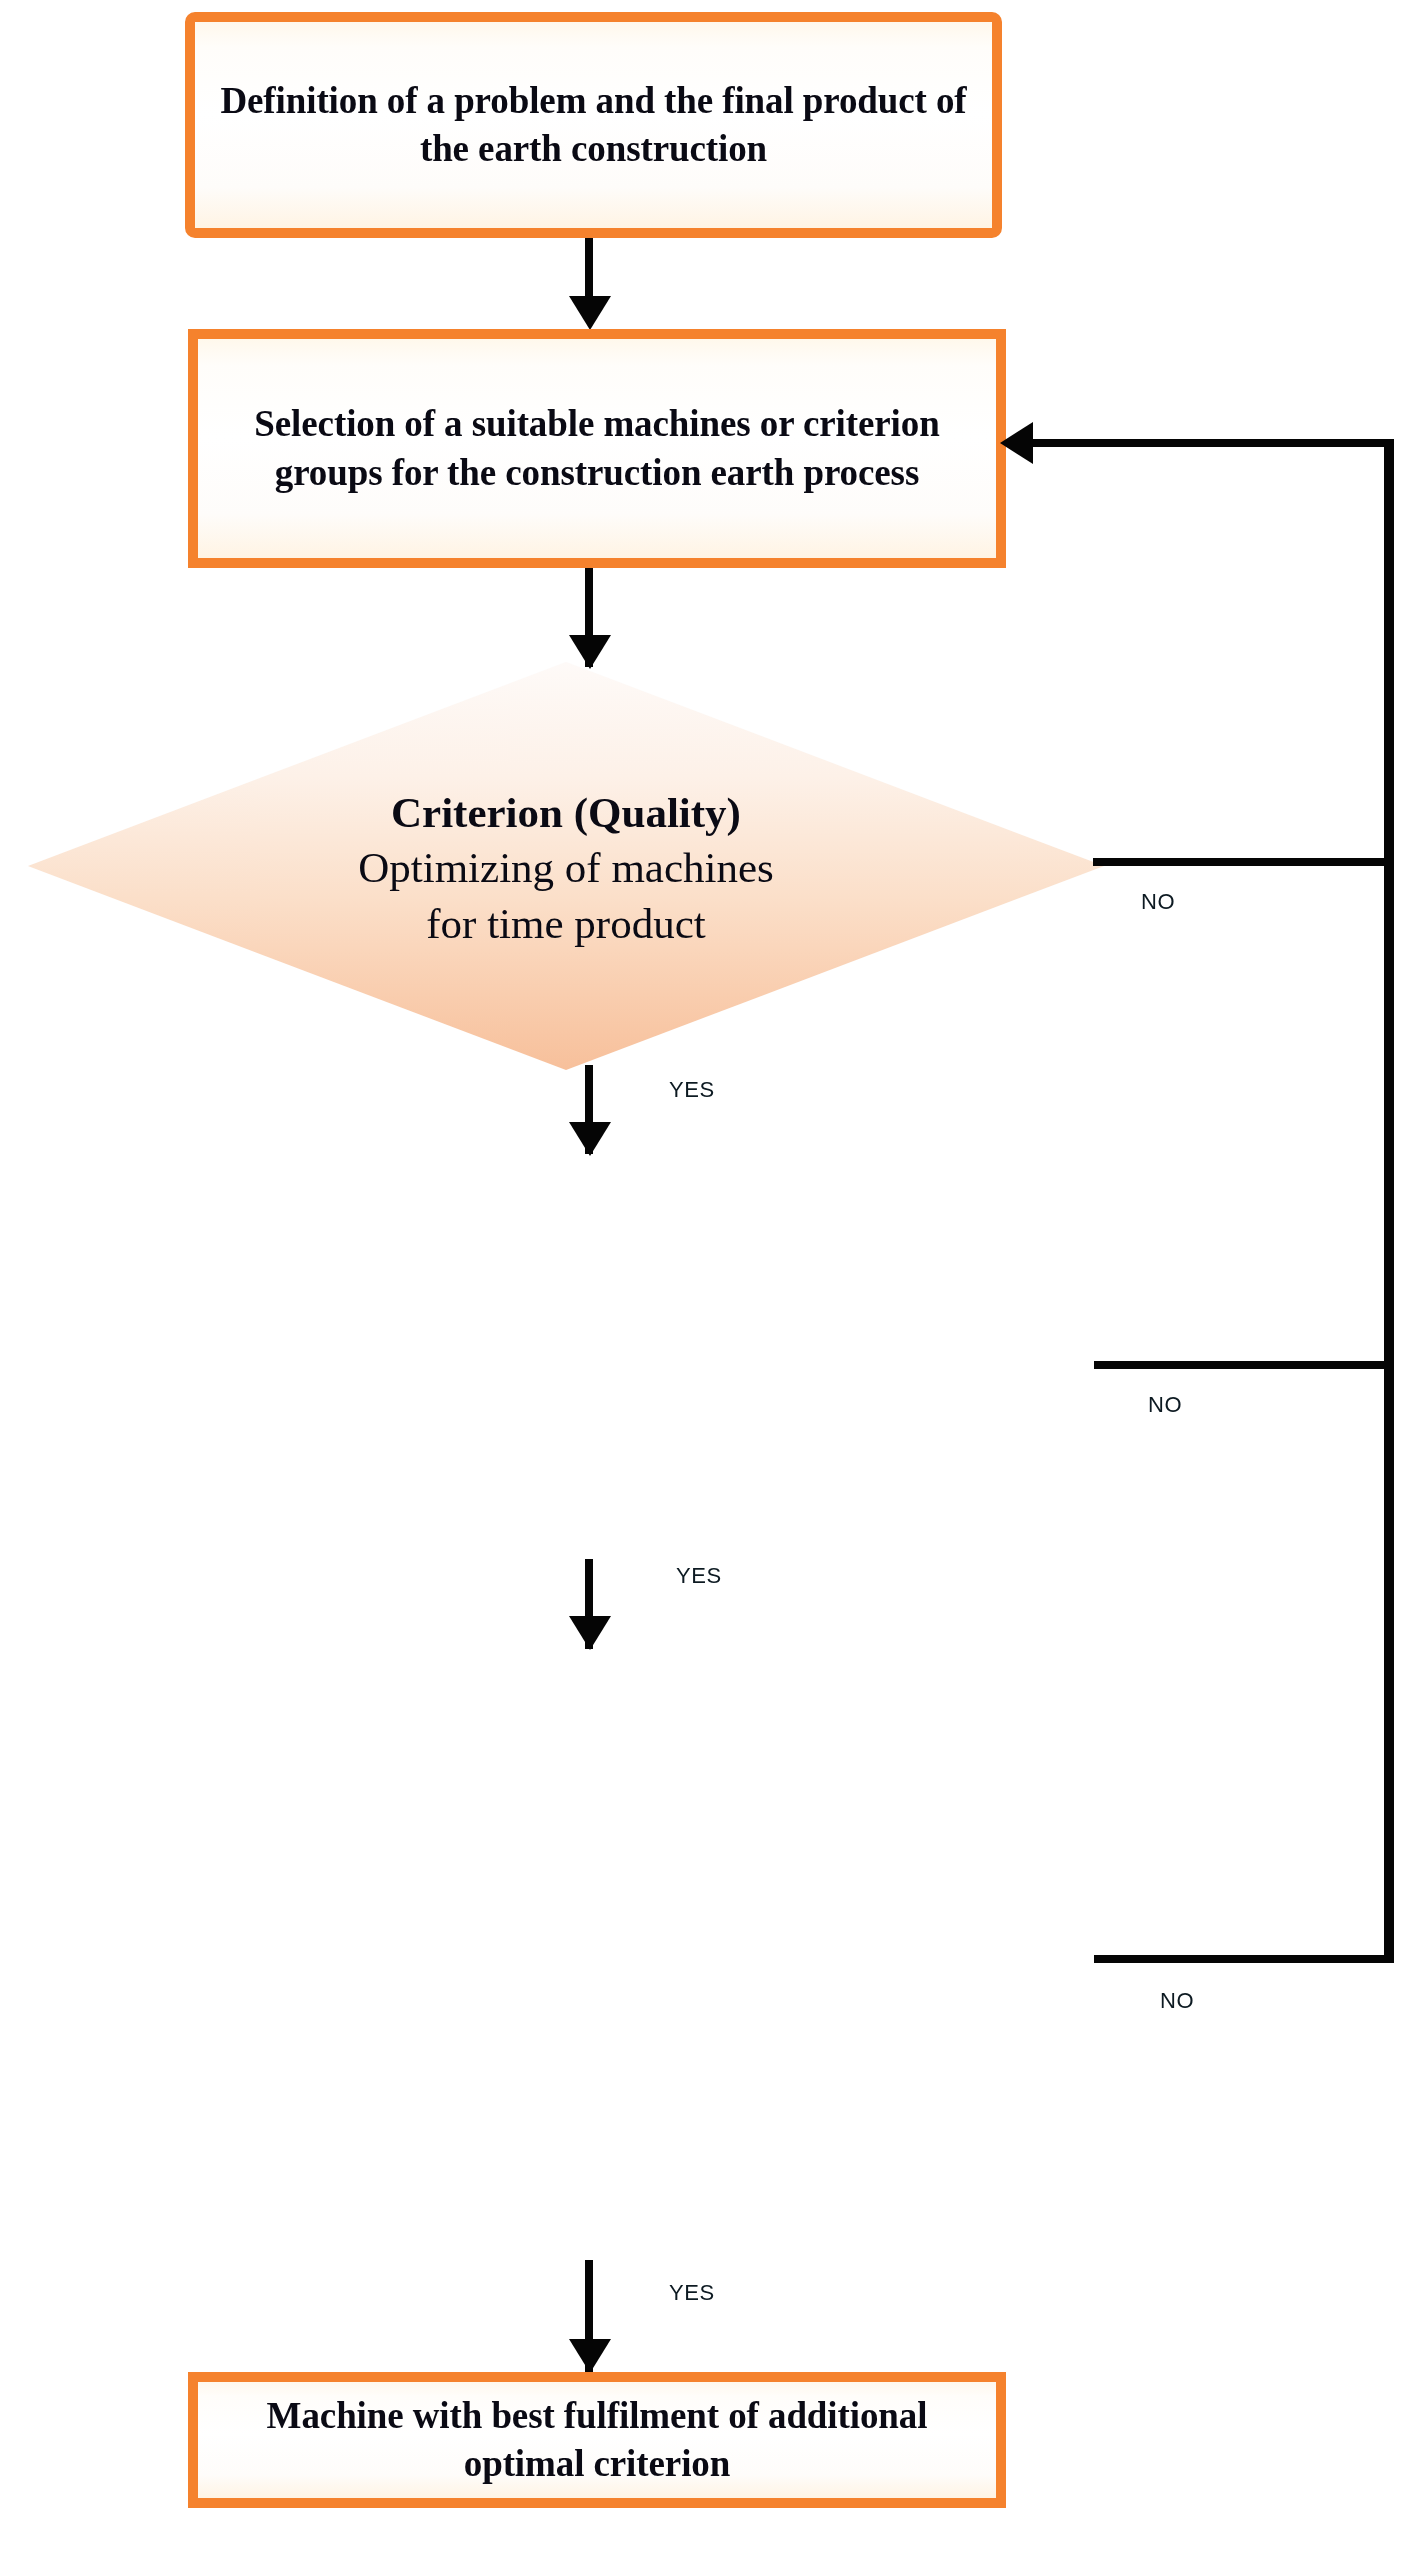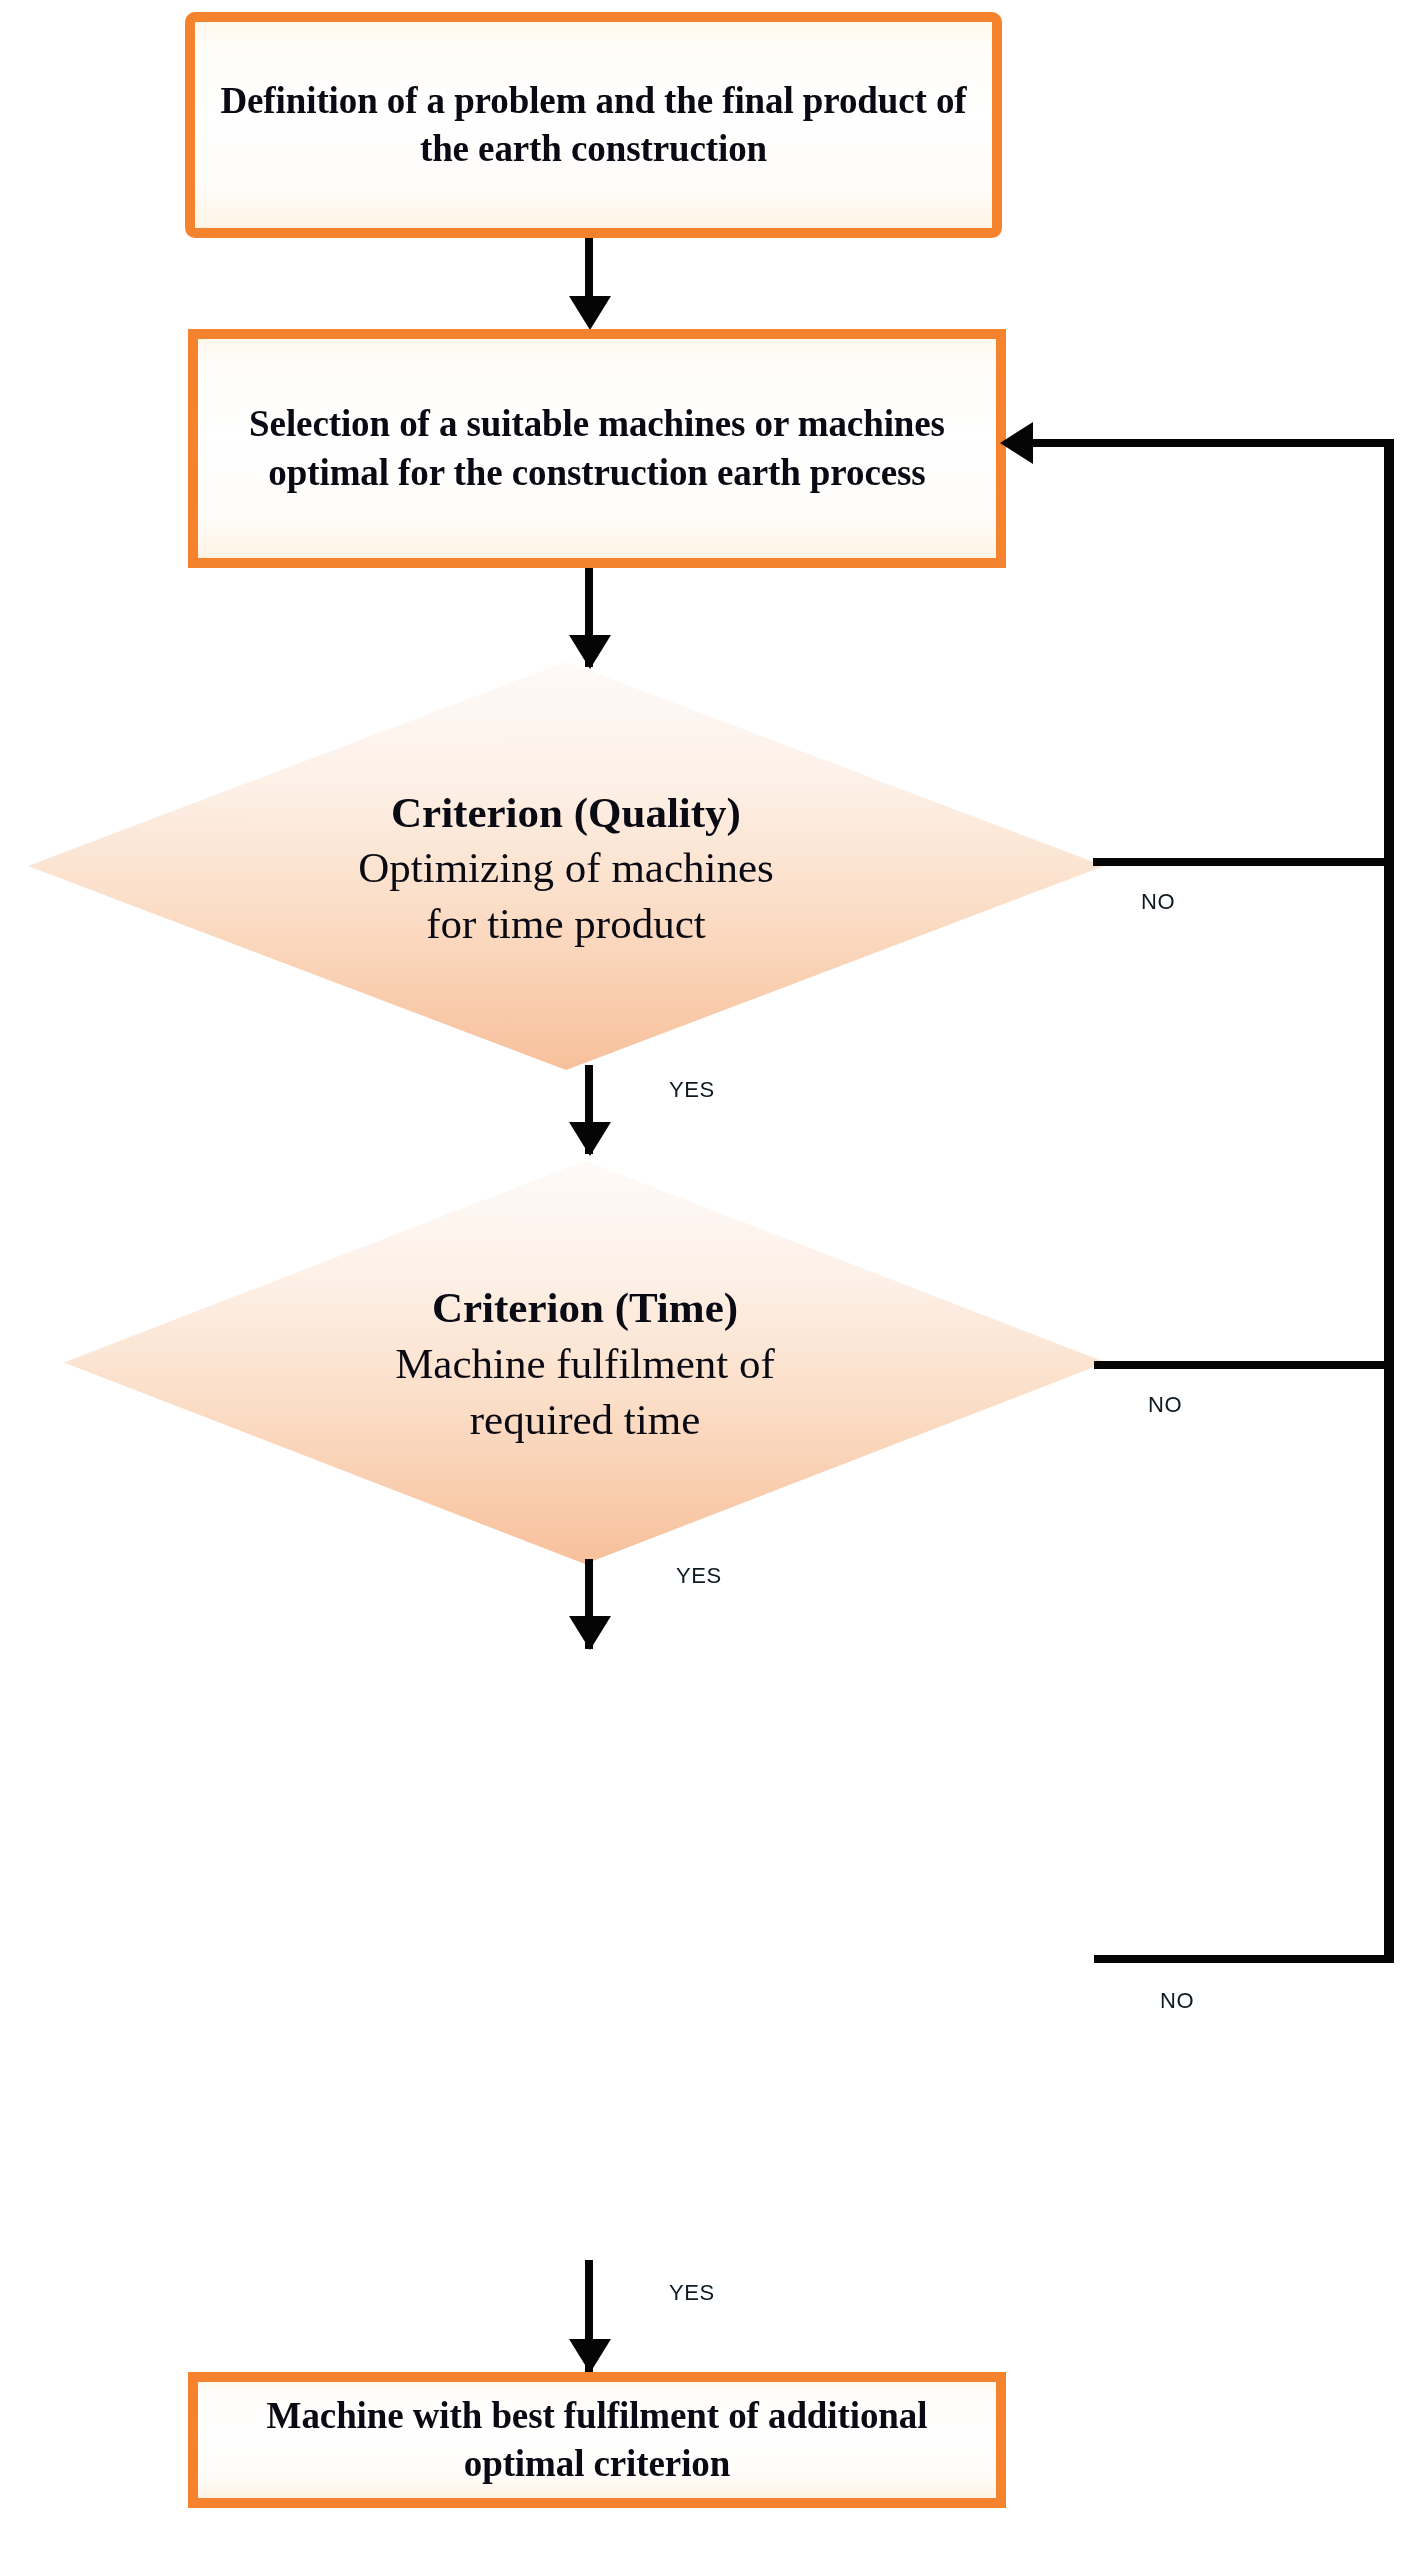--- a/index.html
+++ b/index.html
@@ -137,21 +137,21 @@
 <div id="canvas">
 
   <div class="proc-box" id="box-start">
     <div class="inner">Definition of a problem and the final product of the earth construction</div>
   </div>
 
   <div class="vline" style="left:585px; top:238px; height:70px;"></div>
   <div class="arrow-down" style="left:569px; top:296px;"></div>
 
   <div class="proc-box" id="box-select">
-    <div class="inner">Selection of a suitable machines or machines optimal for the construction earth process</div>
+    <div class="inner">Selection of a suitable machines or criterion groups for the construction earth process</div>
   </div>
 
   <div class="vline" style="left:585px; top:568px; height:99px;"></div>
   <div class="arrow-down" style="left:569px; top:635px;"></div>
 
   <div class="diamond" id="dia-quality">
     <div class="shape"></div>
     <div class="dtext">
       <span class="b">Criterion (Quality)</span>
       <span class="n">Optimizing of machines</span>
@@ -159,28 +159,20 @@
     </div>
   </div>
 
   <div class="hline" style="left:1093px; top:858px; width:301px;"></div>
   <span class="edge-label" style="left:1141px; top:889px;">NO</span>
 
   <div class="vline" style="left:585px; top:1065px; height:89px;"></div>
   <div class="arrow-down" style="left:569px; top:1122px;"></div>
   <span class="edge-label" style="left:669px; top:1077px;">YES</span>
 
-  <div class="diamond" id="dia-time">
-    <div class="shape"></div>
-    <div class="dtext">
-      <span class="b">Criterion (Time)</span>
-      <span class="n">Machine fulfilment of</span>
-      <span class="n">required time</span>
-    </div>
-  </div>
 
   <div class="hline" style="left:1094px; top:1361px; width:300px;"></div>
   <span class="edge-label" style="left:1148px; top:1392px;">NO</span>
 
   <div class="vline" style="left:585px; top:1559px; height:90px;"></div>
   <div class="arrow-down" style="left:569px; top:1616px;"></div>
   <span class="edge-label" style="left:676px; top:1563px;">YES</span>
 
 
   <div class="hline hline-thick" style="left:1094px; top:1955px; width:300px;"></div>

